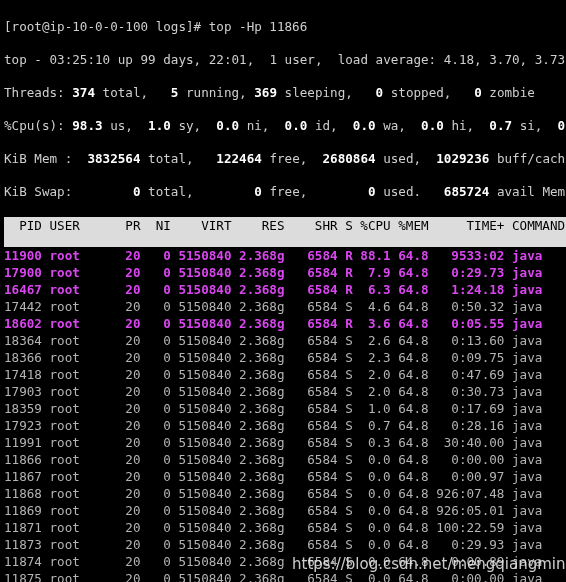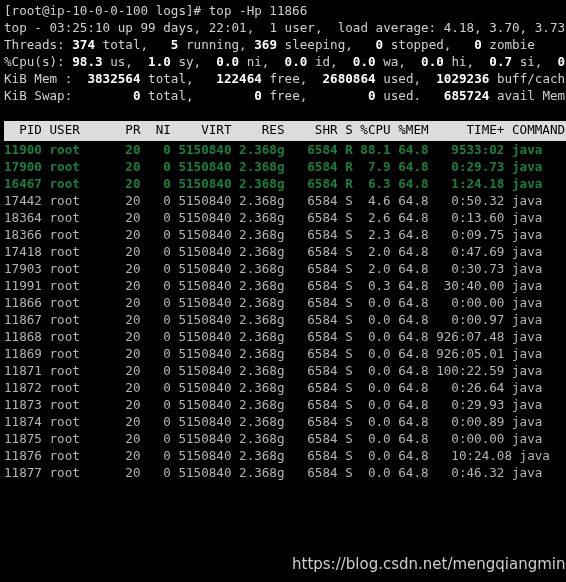--- a/index.html
+++ b/index.html
@@ -21,43 +21,44 @@
     color: #c8c8c8;
     -webkit-font-smoothing: none;
   }
   .summary {
     padding: 2px 0 0 4px;
   }
   .sline {
     white-space: pre;
     height: 17px;
     color: #cfcfcf;
+    margin-top: 16px;
   }
   .gap {
     height: 17px;
   }
   .col-header {
     margin-left: 4px;
     width: 562px;
-    height: 20px;
+    height: 30px;
     background: #dcdcdc;
     color: #000000;
     white-space: pre;
     font-weight: normal;
   }
   .proc-list {
     padding-left: 4px;
   }
   .prow {
     white-space: pre;
     height: 17px;
     color: #b4b4b4;
   }
   .prow.bold {
-    color: #15803d;
+    color: #d946ef;
     font-weight: bold;
   }
   .watermark {
     position: absolute;
     left: 292px;
     top: 556px;
     font-family: "DejaVu Sans", "Liberation Sans", sans-serif;
     font-size: 15px;
     color: #e8e8e8;
     opacity: 0.88;
@@ -81,31 +82,33 @@
 
   <div class="gap"></div>
 
   <div class="col-header">  PID USER      PR  NI    VIRT    RES    SHR S %CPU %MEM     TIME+ COMMAND</div>
 
   <div class="proc-list" id="proc-list">
       <div class="prow bold">11900 root      20   0 5150840 2.368g   6584 R 88.1 64.8   9533:02 java</div>
       <div class="prow bold">17900 root      20   0 5150840 2.368g   6584 R  7.9 64.8   0:29.73 java</div>
       <div class="prow bold">16467 root      20   0 5150840 2.368g   6584 R  6.3 64.8   1:24.18 java</div>
       <div class="prow">17442 root      20   0 5150840 2.368g   6584 S  4.6 64.8   0:50.32 java</div>
+      <div class="prow bold">18602 root      20   0 5150840 2.368g   6584 R  3.6 64.8   0:05.55 java</div>
       <div class="prow">18364 root      20   0 5150840 2.368g   6584 S  2.6 64.8   0:13.60 java</div>
       <div class="prow">18366 root      20   0 5150840 2.368g   6584 S  2.3 64.8   0:09.75 java</div>
       <div class="prow">17418 root      20   0 5150840 2.368g   6584 S  2.0 64.8   0:47.69 java</div>
       <div class="prow">17903 root      20   0 5150840 2.368g   6584 S  2.0 64.8   0:30.73 java</div>
+      <div class="prow">18359 root      20   0 5150840 2.368g   6584 S  1.0 64.8   0:17.69 java</div>
+      <div class="prow">17923 root      20   0 5150840 2.368g   6584 S  0.7 64.8   0:28.16 java</div>
       <div class="prow">11991 root      20   0 5150840 2.368g   6584 S  0.3 64.8  30:40.00 java</div>
       <div class="prow">11866 root      20   0 5150840 2.368g   6584 S  0.0 64.8   0:00.00 java</div>
       <div class="prow">11867 root      20   0 5150840 2.368g   6584 S  0.0 64.8   0:00.97 java</div>
       <div class="prow">11868 root      20   0 5150840 2.368g   6584 S  0.0 64.8 926:07.48 java</div>
       <div class="prow">11869 root      20   0 5150840 2.368g   6584 S  0.0 64.8 926:05.01 java</div>
       <div class="prow">11871 root      20   0 5150840 2.368g   6584 S  0.0 64.8 100:22.59 java</div>
-      <div class="prow">11872 root      20   0 5150840 2.368g   6584 S  0.0 64.8   0:26.64 java</div>
       <div class="prow">11873 root      20   0 5150840 2.368g   6584 S  0.0 64.8   0:29.93 java</div>
       <div class="prow">11874 root      20   0 5150840 2.368g   6584 S  0.0 64.8   0:00.89 java</div>
       <div class="prow">11875 root      20   0 5150840 2.368g   6584 S  0.0 64.8   0:00.00 java</div>
       <div class="prow">11876 root      20   0 5150840 2.368g   6584 S  0.0 64.8   10:24.08 java</div>
       <div class="prow">11877 root      20   0 5150840 2.368g   6584 S  0.0 64.8   0:46.32 java</div>
     </div>
 
   <div class="watermark">https://blog.csdn.net/mengqiangming1</div>
 
 </div>

